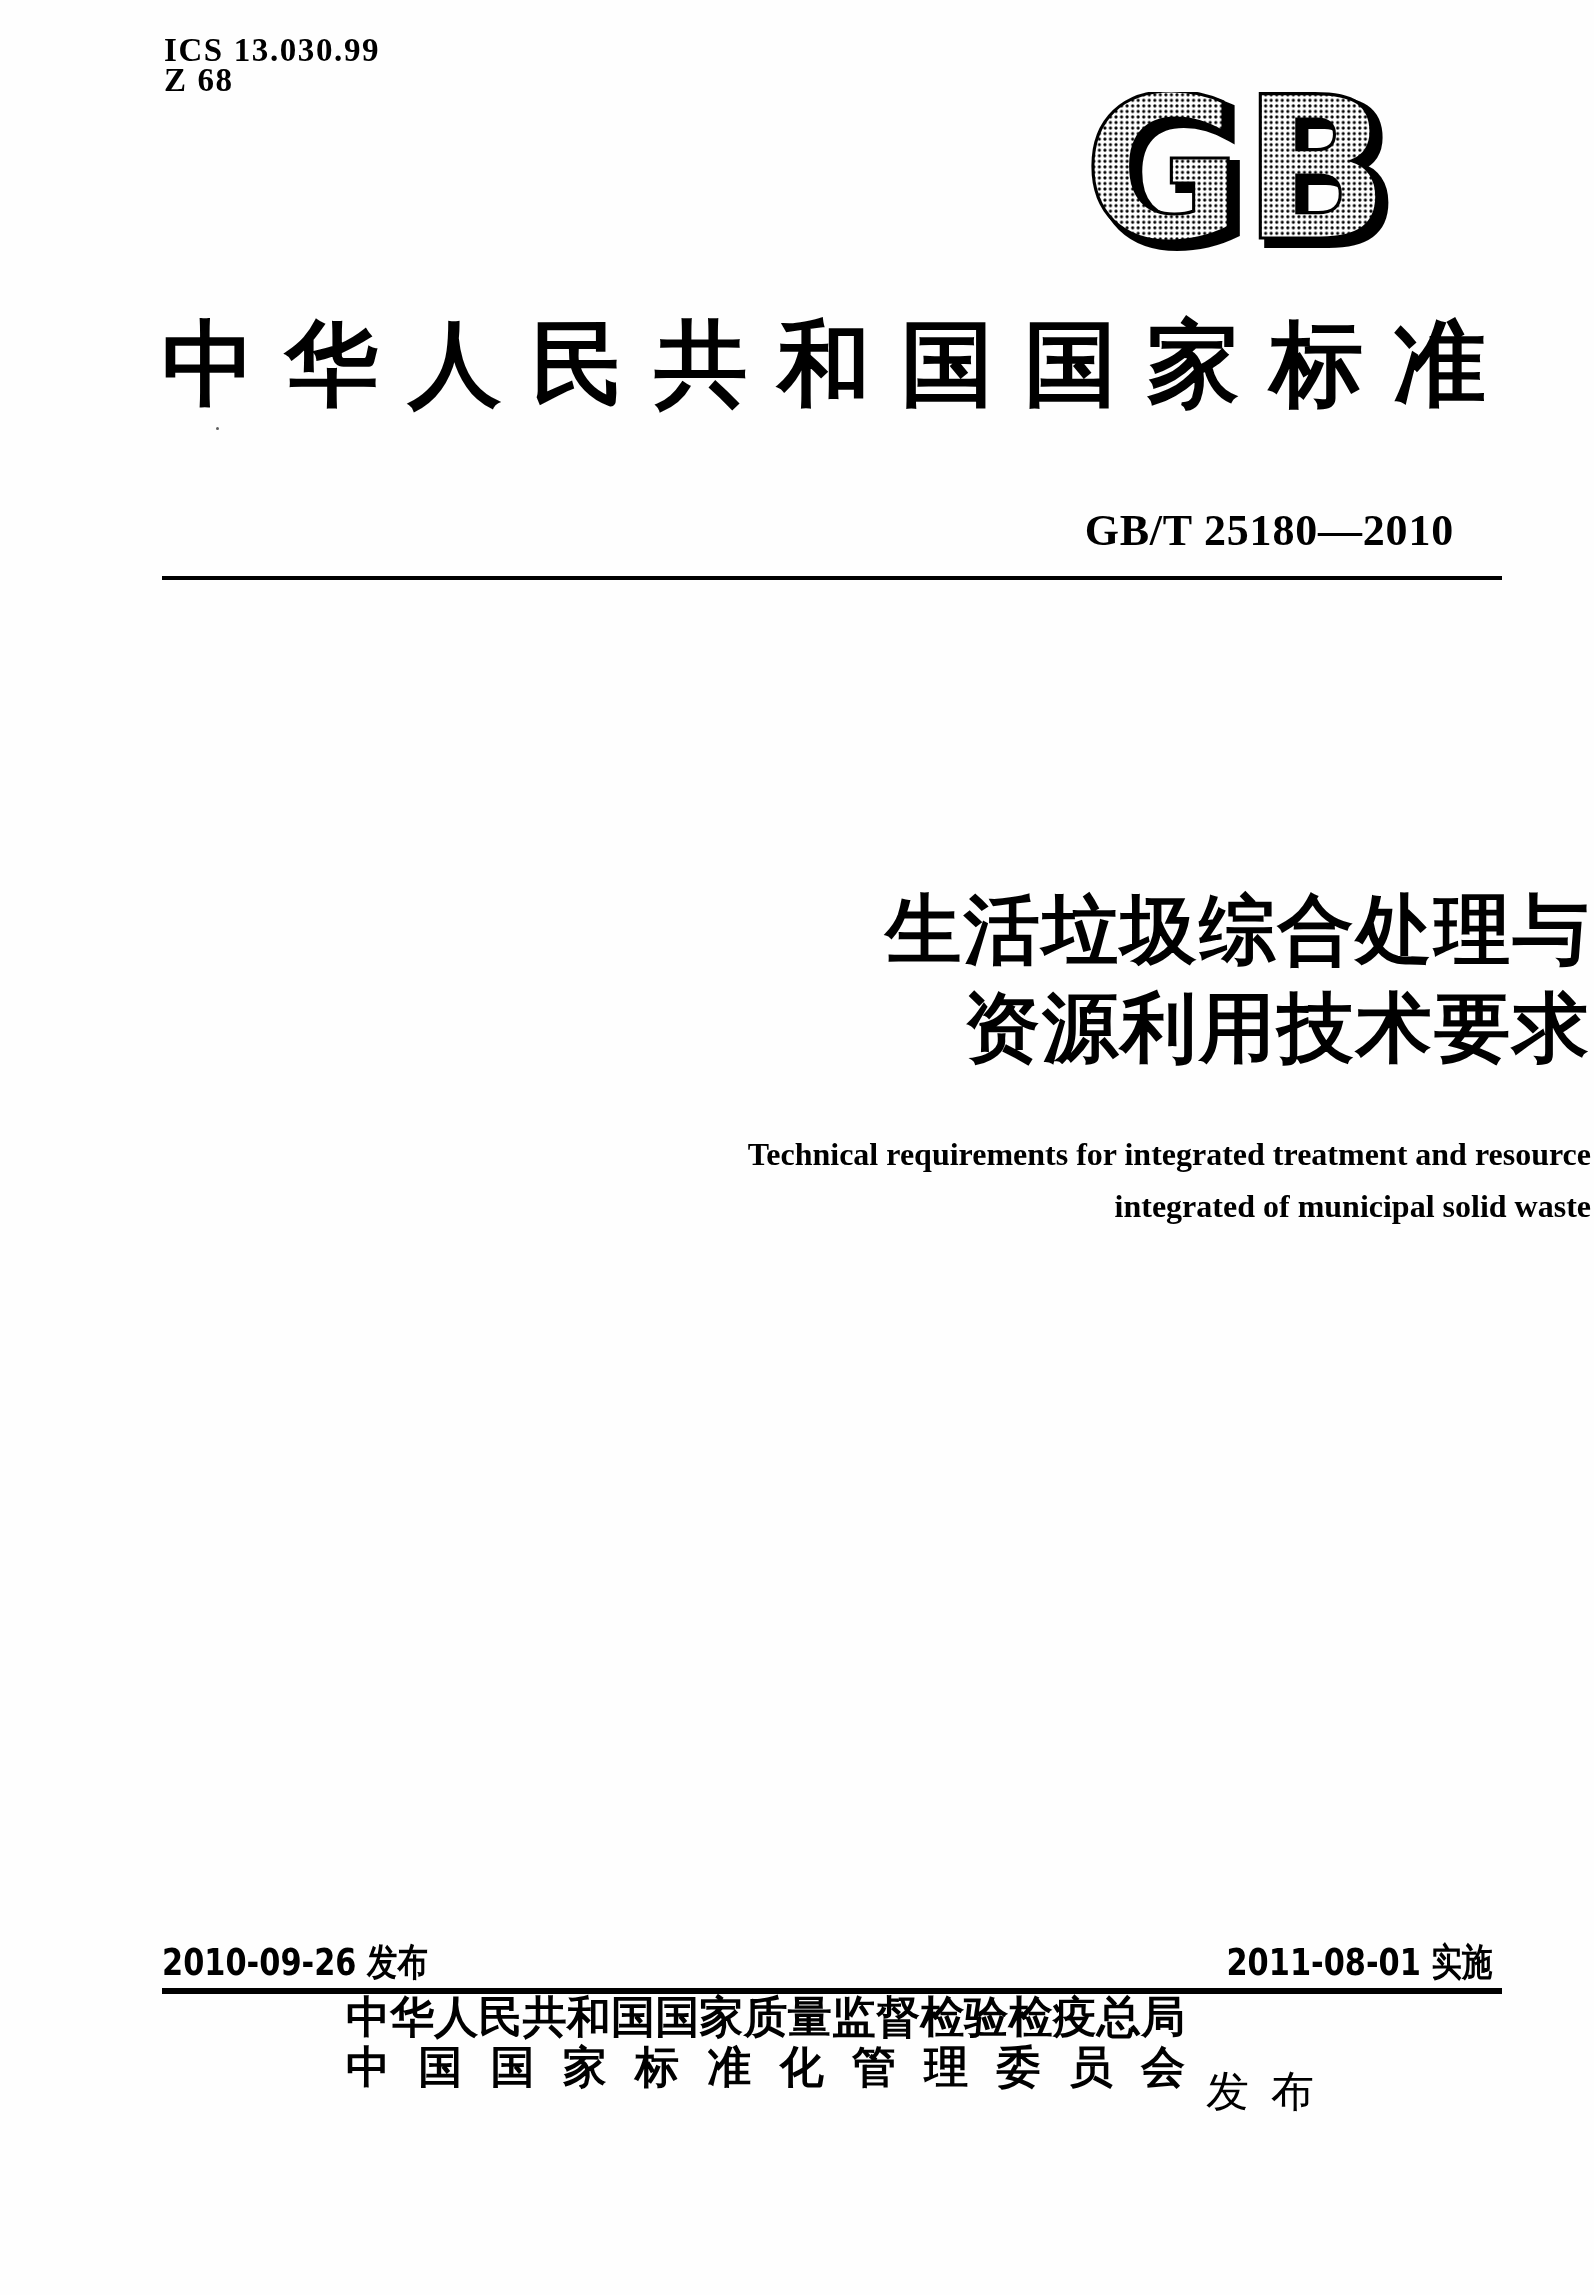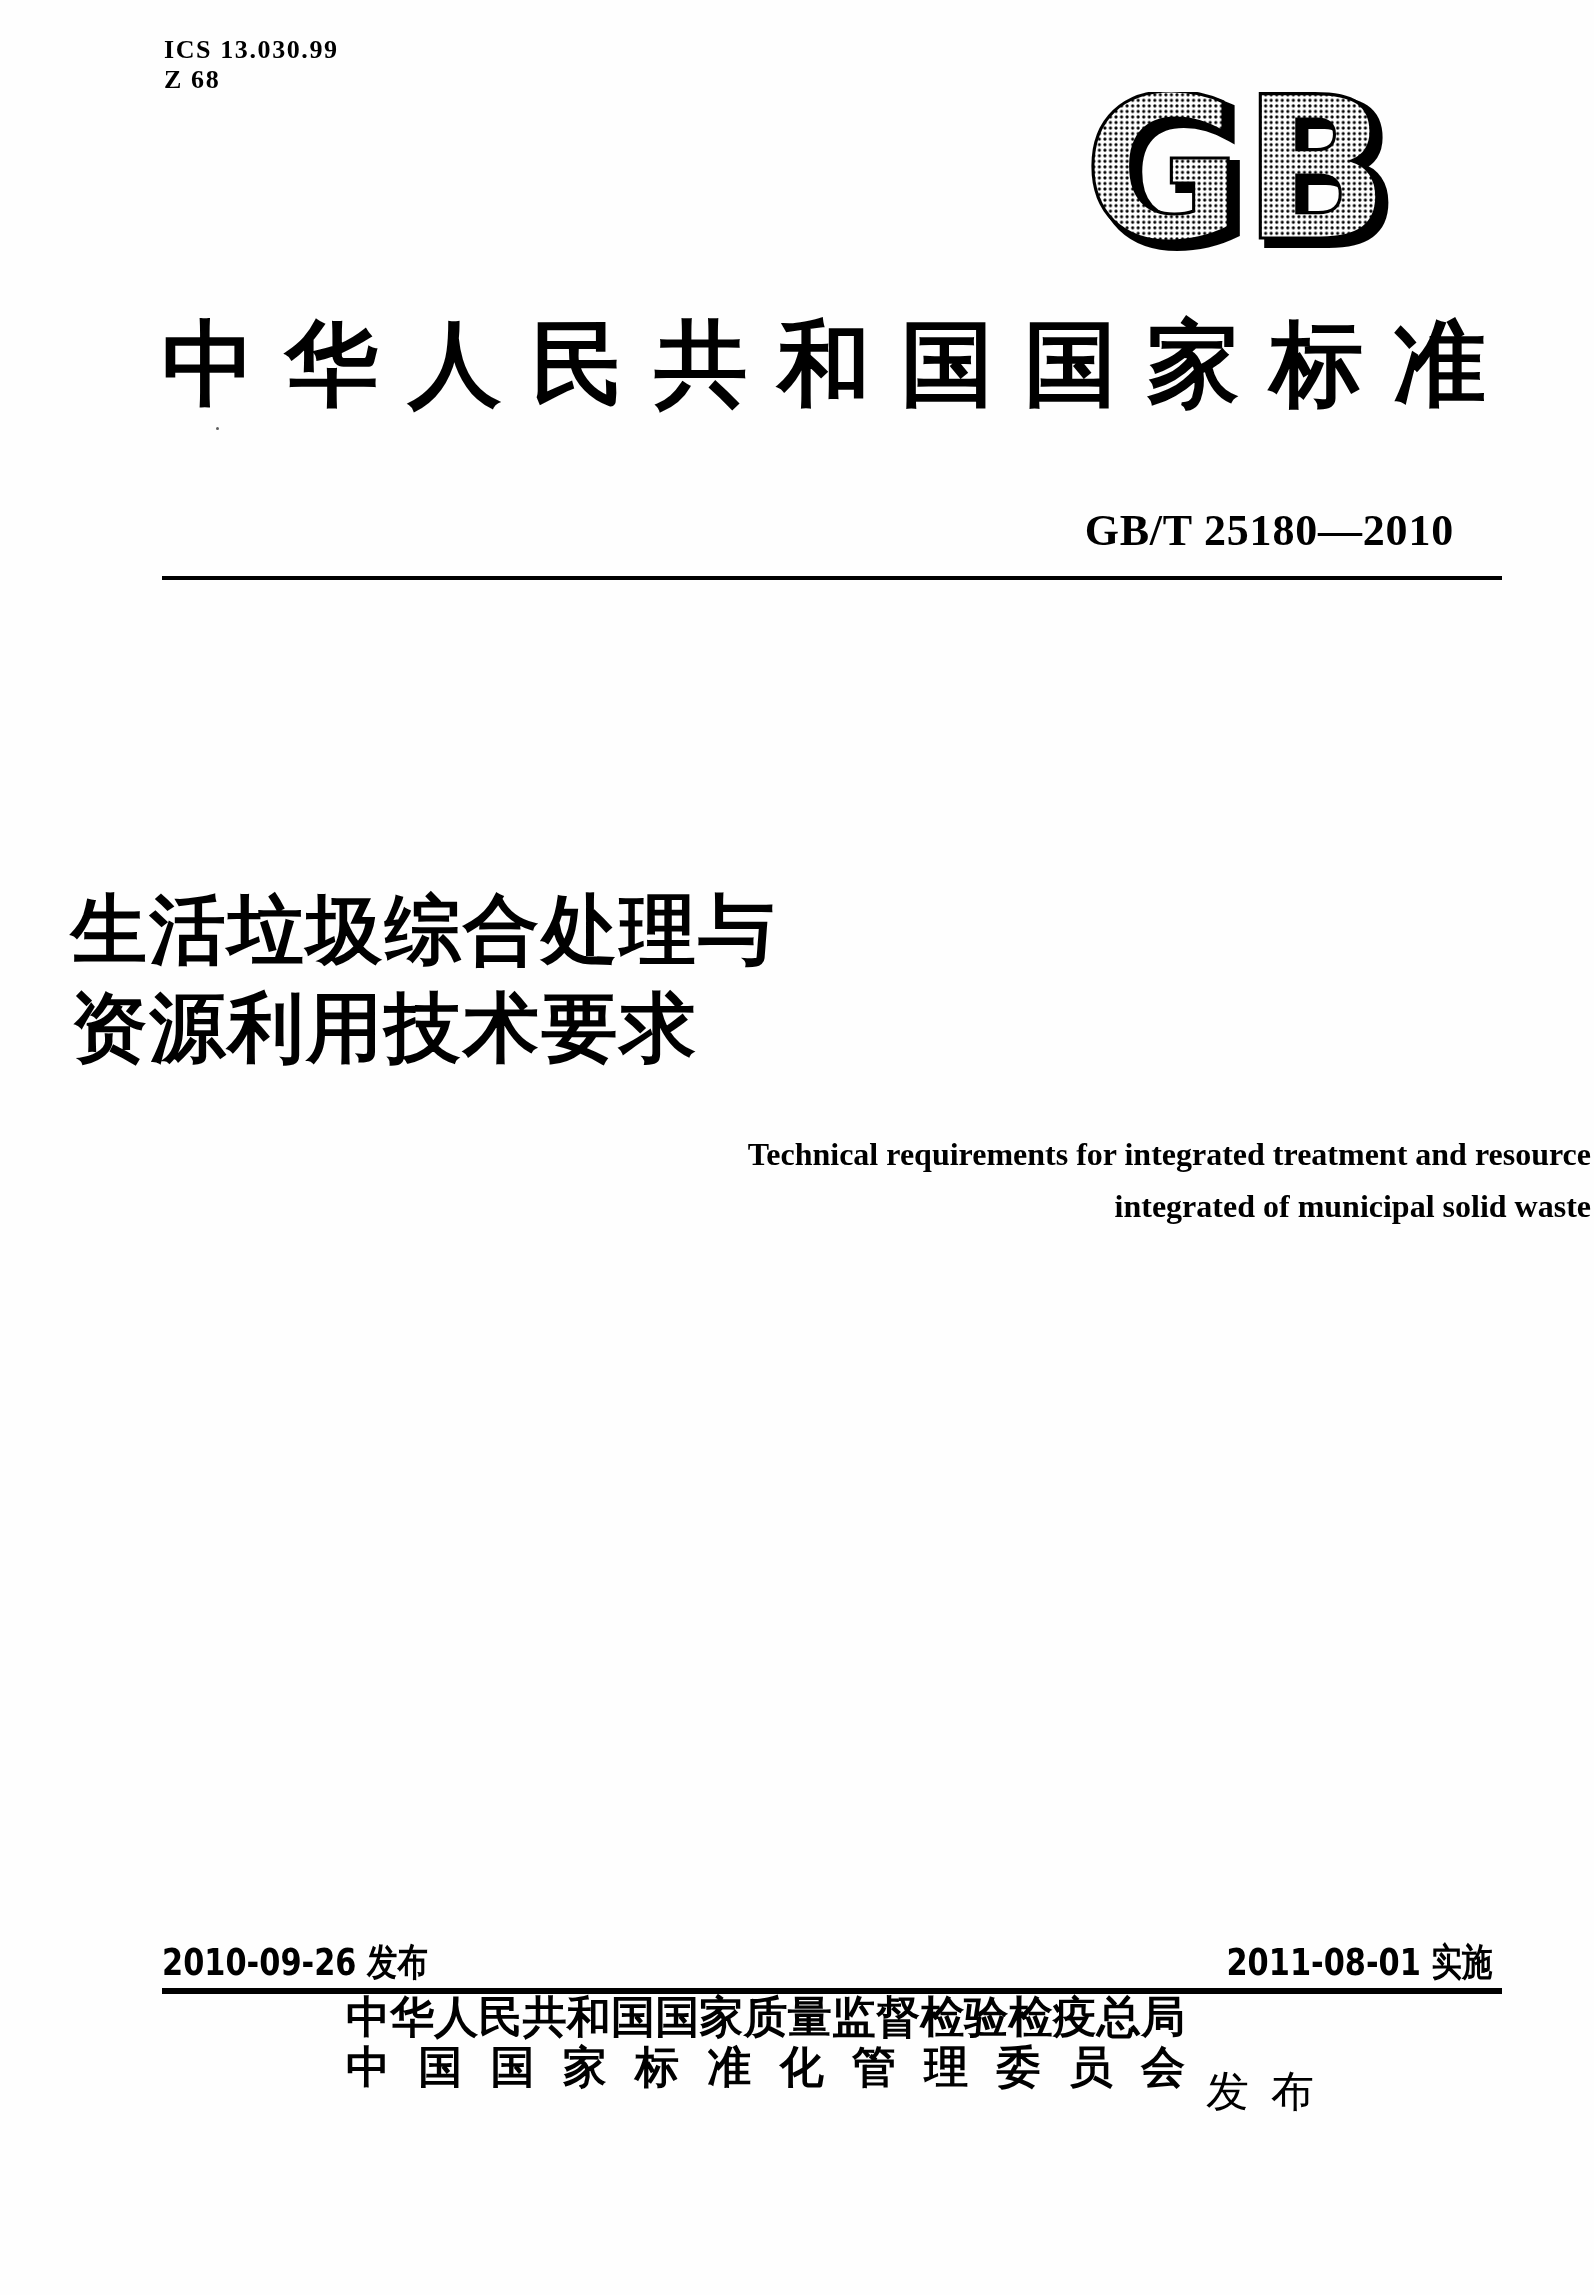--- a/index.html
+++ b/index.html
@@ -8,21 +8,21 @@
     width:1595px;height:2295px;
     background:#fefefe;
     color:#000;
     font-family:"Liberation Serif","DejaVu Serif",serif;
     overflow:hidden;
   }
 
   
   .ics{
     position:absolute;left:164px;top:35px;
-    font-weight:bold;font-size:26px;line-height:30px;
+    font-weight:bold;font-size:33px;line-height:30px;
     letter-spacing:1.6px;
     font-family:"Liberation Serif","DejaVu Serif",serif;
   }
 
   
   .gb-logo{position:absolute;left:1080px;top:92px;width:323px;height:160px;}
   .gb-logo text{
     font-family:"DejaVu Sans","Liberation Sans",sans-serif;
     font-weight:bold;
   }
@@ -47,21 +47,21 @@
   .rule-bottom{top:1988px;height:6.3px;}
 
   .speck{
     position:absolute;left:216px;top:427px;width:3.2px;height:3.2px;
     background:#2a2a2a;border-radius:50%;opacity:.75;
   }
 
   
   .title-zh{
     position:absolute;left:71px;top:881px;width:1520px;
-    text-align:left;font-weight:bold;
+    text-align:right;font-weight:bold;
     font-size:76px;line-height:98px;letter-spacing:2.4px;
     font-family:"DejaVu Sans","Liberation Sans",sans-serif;
   }
   .title-en{
     position:absolute;left:71px;top:1128px;width:1520px;
     text-align:right;font-weight:bold;
     font-size:32px;line-height:52px;
     font-family:"Liberation Serif","DejaVu Serif",serif;
   }
 

